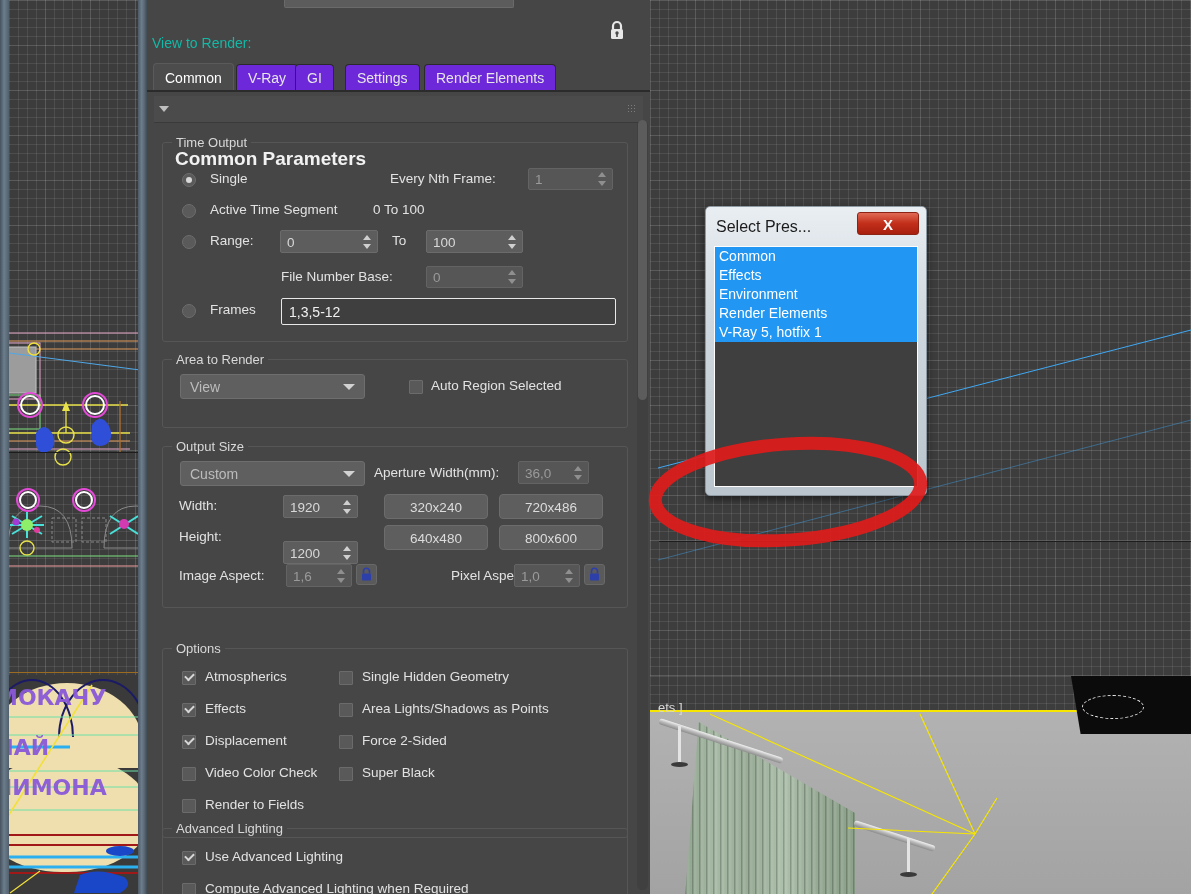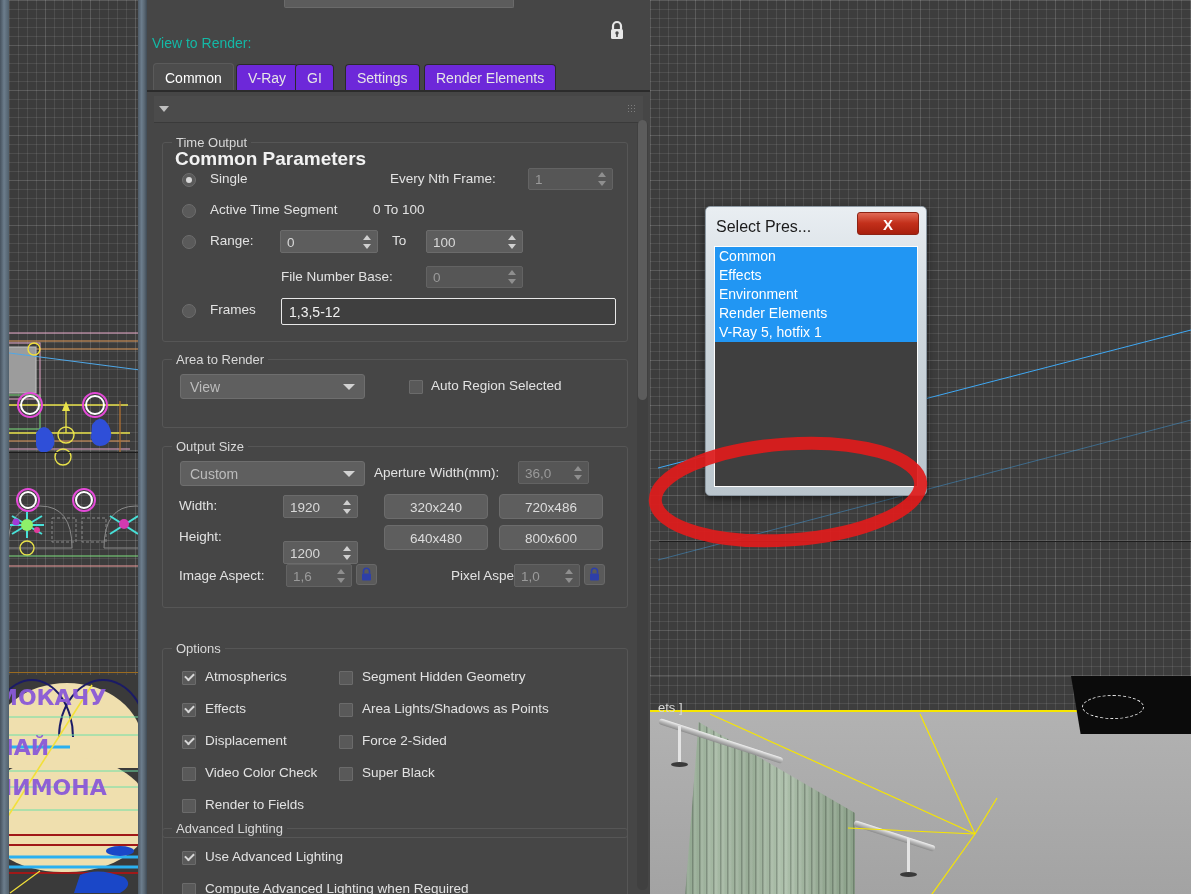--- a/index.html
+++ b/index.html
@@ -490,21 +490,21 @@
       <span class="chk on" style="left:19px;top:54px;"></span>
       <span class="txt" style="left:42px;top:52px;">Effects</span>
       <span class="chk on" style="left:19px;top:86px;"></span>
       <span class="txt" style="left:42px;top:84px;">Displacement</span>
       <span class="chk" style="left:19px;top:118px;"></span>
       <span class="txt" style="left:42px;top:116px;">Video Color Check</span>
       <span class="chk" style="left:19px;top:150px;"></span>
       <span class="txt" style="left:42px;top:148px;">Render to Fields</span>
 
       <span class="chk" style="left:176px;top:22px;"></span>
-      <span class="txt" style="left:199px;top:20px;">Segment Hidden Geometry</span>
+      <span class="txt" style="left:199px;top:20px;">Single Hidden Geometry</span>
       <span class="chk" style="left:176px;top:54px;"></span>
       <span class="txt" style="left:199px;top:52px;">Area Lights/Shadows as Points</span>
       <span class="chk" style="left:176px;top:86px;"></span>
       <span class="txt" style="left:199px;top:84px;">Force 2-Sided</span>
       <span class="chk" style="left:176px;top:118px;"></span>
       <span class="txt" style="left:199px;top:116px;">Super Black</span>
     </div>
 
     <div class="group" style="left:8px;top:732px;width:466px;height:80px;">
       <span class="gtitle">Advanced Lighting</span>

